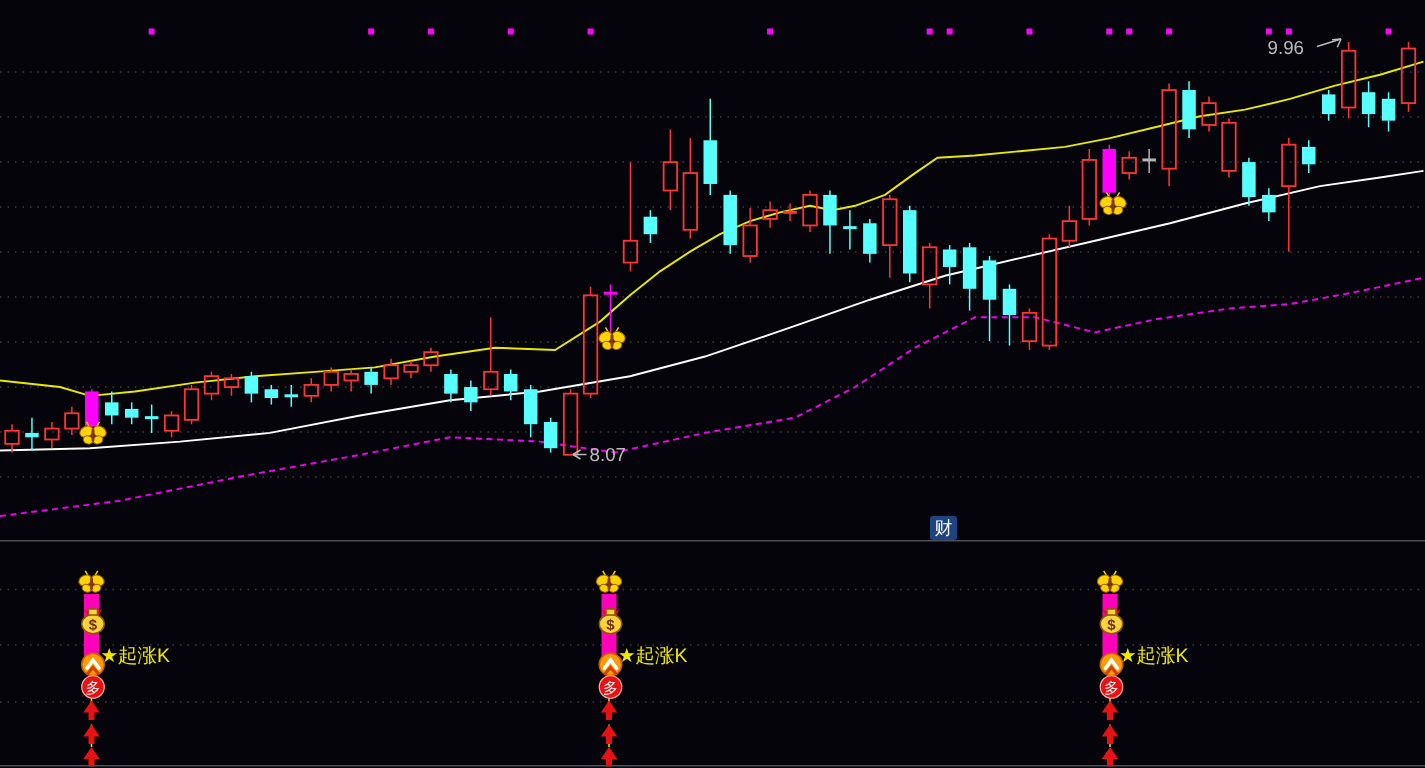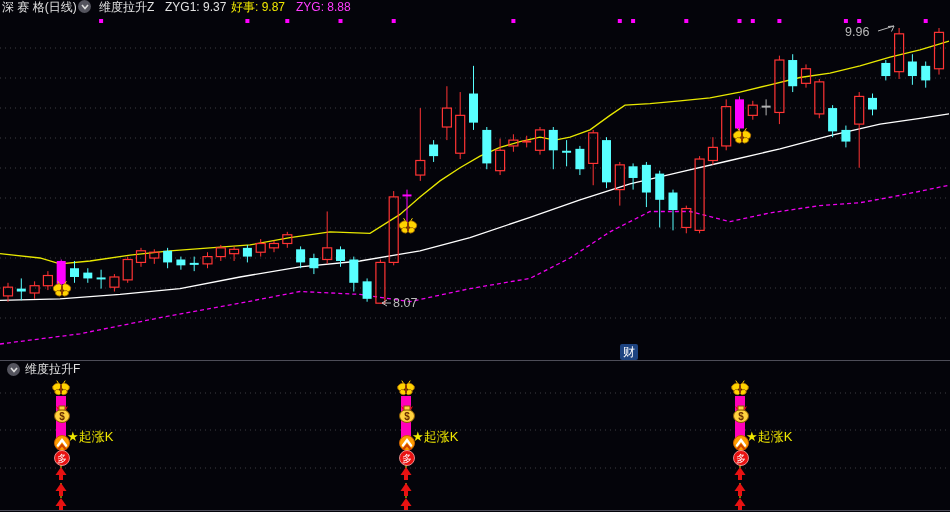--- a/index.html
+++ b/index.html
@@ -321,40 +321,20 @@
       <path d="M 738 408 l -3 -2 l 2 4 Z M 744 408 l 3 -2 l -2 4 Z" fill="#e01010"></path>
       <text x="741" y="420" fill="#6a3000" font-size="10px" font-weight="bold" text-anchor="middle" font-family="&quot;Liberation Sans&quot;,sans-serif">$</text>
       <circle cx="741" cy="443" r="7.5" fill="#ff9c00" stroke="#c86000" stroke-width="1"></circle>
       <path d="M 737 445.5 L 741 440 L 745 445.5" stroke="#fff" stroke-width="2.4" fill="none" stroke-linecap="round"></path>
       <path d="M 737.5 449 L 741 445 L 744.5 449" stroke="#d04000" stroke-width="2" fill="none" stroke-linecap="round"></path>
       <circle cx="741" cy="458" r="7.5" fill="#e81212" stroke="#ffaaaa" stroke-width="0.8"></circle>
       <text x="741" y="462" fill="#fff" font-size="10px" text-anchor="middle" font-family="&quot;Liberation Sans&quot;,&quot;DejaVu Sans&quot;,sans-serif">多</text>
       <text x="746" y="441" fill="#f0e800" font-size="13px" font-family="&quot;Liberation Sans&quot;,&quot;DejaVu Sans&quot;,sans-serif">★起涨K</text>
     </svg>
 
-  <div class="hdr">
-    <span class="t-white" style="left:2px">深 赛 格(日线)</span>
-    <span class="chev" style="left:78px">
-      <svg width="8" height="6" viewBox="0 0 8 6">
-          <path d="M1 1 L4 4.5 L7 1" stroke="#ddd" stroke-width="1.6" fill="none"></path>
-        </svg>
-    </span>
-    <span class="t-white" style="left:99px">维度拉升Z</span>
-    <span class="t-white" style="left:165px">ZYG1: 9.37</span>
-    <span class="t-yellow" style="left:231px">好事: 9.87</span>
-    <span class="t-magenta" style="left:296px">ZYG: 8.88</span>
-  </div>
 
   <div class="sep" style="top:360px"></div>
 
-  <div class="phdr">
-    <span class="chev" style="left:7px;top:2px">
-      <svg width="8" height="6" viewBox="0 0 8 6">
-          <path d="M1 1 L4 4.5 L7 1" stroke="#ddd" stroke-width="1.6" fill="none"></path>
-        </svg>
-    </span>
-    <span class="t-white" style="position:absolute;left:25px">维度拉升F</span>
-  </div>
 
   <div class="sep" style="top:510px"></div>
 
   <div class="wm">财</div>
 </div>
 
 </body></html>

